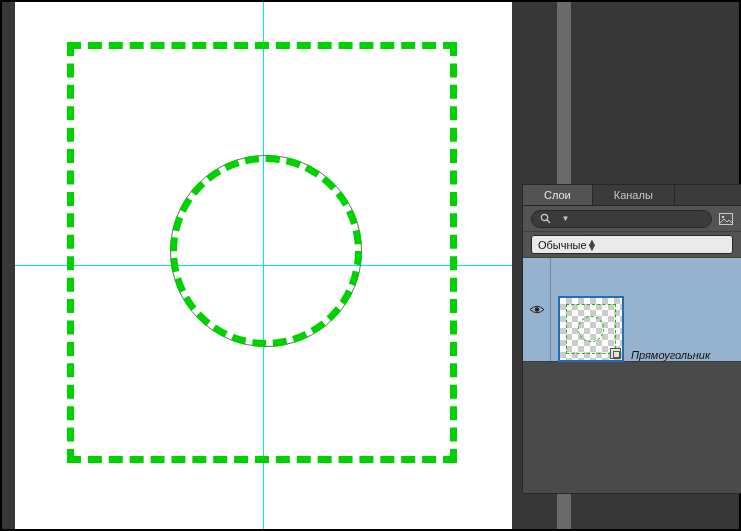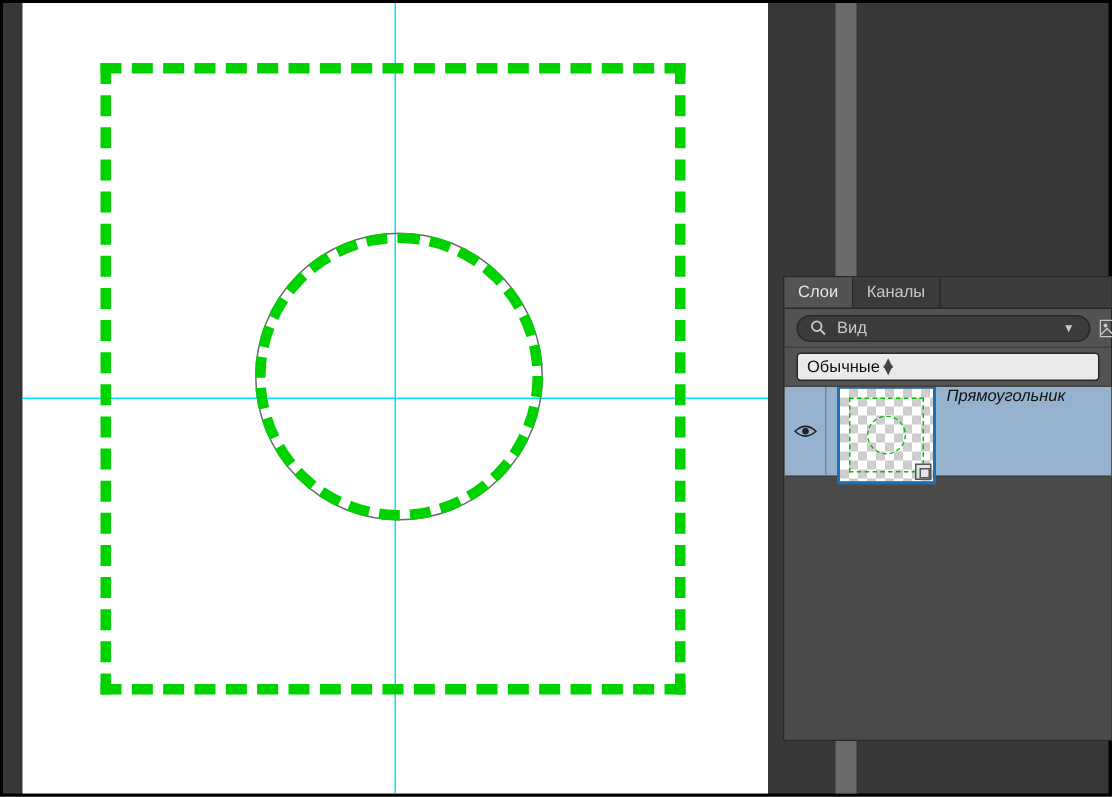--- a/index.html
+++ b/index.html
@@ -7,32 +7,32 @@
 .stage{position:absolute;left:2px;top:2px;width:737px;height:527px;background:#373737}
 .paper{position:absolute;left:13px;top:0;width:497px;height:527px;background:#fff}
 .guide-v{position:absolute;top:0;bottom:0;width:1px;background:#00e5ff;left:248px}
 .guide-h{position:absolute;left:0;right:0;height:1px;background:#00e5ff;top:263px}
 .dash-rect{position:absolute;left:52px;top:40px;width:390px;height:421px;border:7px dashed #00d200}
 .dash-circ{position:absolute;left:155px;top:153px;width:192px;height:192px;border:7px dashed #00d200;border-radius:50%}
 .thin-circ{position:absolute;left:155px;top:153px;width:192px;height:192px;border:1px solid #6a6a6a;border-radius:50%}
 .scroll-gut{position:absolute;left:555px;top:0;width:14px;height:527px;background:#6a6a6a}
 .panel{position:absolute;left:520px;top:182px;width:219px;height:310px;background:#535353;border:1px solid #282828;border-right:none;display:flex;flex-direction:column}
 .tabs{height:21px;background:#3b3b3b;border-bottom:1px solid #282828;display:flex;align-items:stretch}
-.tab{padding:0 9px;display:flex;align-items:center;color:#c8c8c8;border-right:1px solid #282828;cursor:pointer}
+.tab{padding:0 21px;display:flex;align-items:center;color:#c8c8c8;border-right:1px solid #282828;cursor:pointer}
 .tab.active{background:#535353;color:#e6e6e6}
 .panel-row{height:26px;display:flex;align-items:center;padding:0 8px;gap:6px;border-bottom:1px solid #3f3f3f}
 .search{flex:1;height:18px;background:#3b3b3b;border:1px solid #282828;border-radius:9px;display:flex;align-items:center;padding:0 6px;color:#c8c8c8;gap:5px}
 .search input{flex:1;background:transparent;border:none;outline:none;color:#c8c8c8;font-size:11px}
 .ic{width:15px;height:15px;display:flex;align-items:center;justify-content:center;color:#c8c8c8}
 .select{flex:1;height:19px;background:#eaeaea;border:1px solid #282828;border-radius:3px;display:flex;align-items:center;padding:0 6px;color:#111;cursor:pointer}
 .select .arr{font-size:9px;color:#444;display:flex;flex-direction:column;line-height:5px}
 .locklbl{color:#c8c8c8;margin-right:2px}
 .lockic{width:18px;height:18px;border:1px solid transparent;display:flex;align-items:center;justify-content:center;border-radius:2px;cursor:pointer}
 .layers{flex:1;overflow:auto;background:#4a4a4a}
-.layer{height:60px;display:flex;align-items:flex-start;border-bottom:1px solid #3a3a3a}
+.layer{height:104px;display:flex;align-items:flex-end;border-bottom:1px solid #3a3a3a}
 .layer.sel{background:#95b2ce}
 .eye{width:28px;height:100%;display:flex;align-items:center;justify-content:center;color:#c8c8c8;border-right:1px solid #3a3a3a;cursor:pointer}
 .layer.sel .eye{color:#222;border-right-color:#6f8aa6}
 .thumb{width:64px;height:64px;margin:0 8px;border:1px solid #222;background:#fff;position:relative;flex-shrink:0}
 .checker{background-image:linear-gradient(45deg,#ccc 25%,transparent 25%,transparent 75%,#ccc 75%),linear-gradient(45deg,#ccc 25%,transparent 25%,transparent 75%,#ccc 75%);background-size:12px 12px;background-position:0 0,6px 6px}
 .thumb.sel{outline:2px solid #1f6fb3;outline-offset:-1px}
 .thumb .mini-rect{position:absolute;left:6px;top:6px;right:6px;bottom:6px;border:1px dashed #00c000}
 .thumb .mini-circ{position:absolute;left:18px;top:18px;width:26px;height:26px;border:1px dashed #00c000;border-radius:50%}
 .thumb .corner{position:absolute;right:1px;bottom:1px;width:11px;height:11px;background:#e4e4e4;border:1px solid #555}
 .thumb .corner::after{content:"";position:absolute;left:2px;top:2px;width:5px;height:5px;border:1px solid #555}
@@ -60,21 +60,20 @@
     </div>
 
     <div class="panel-row">
       <div class="search">
         <span class="ic">
             <svg width="11" height="11" viewBox="0 0 11 11">
               <circle cx="4.5" cy="4.5" r="3.2" fill="none" stroke="#c8c8c8" stroke-width="1.2"></circle>
               <line x1="7" y1="7" x2="10" y2="10" stroke="#c8c8c8" stroke-width="1.2"></line>
             </svg>
           </span>
-        <input value="Вид" style="">
         <span class="ic" style="font-size:8px">▼</span>
       </div>
       <span class="ic">
           <svg width="14" height="12" viewBox="0 0 14 12">
             <rect x="0.5" y="0.5" width="13" height="11" fill="none" stroke="#c8c8c8"></rect>
             <circle cx="4" cy="4" r="1.3" fill="#c8c8c8"></circle>
             <path d="M1 10 L5 6 L8 9 L10 7 L13 10" fill="none" stroke="#c8c8c8"></path>
           </svg>
         </span>
 

